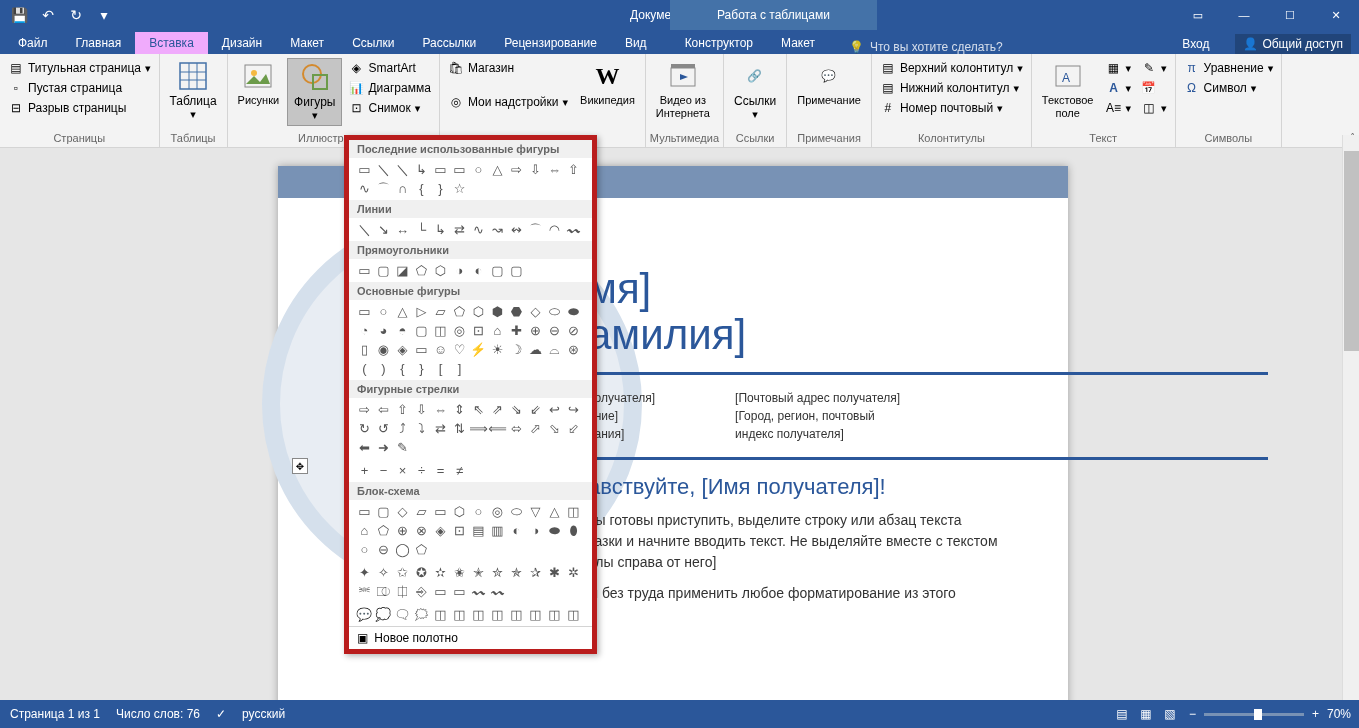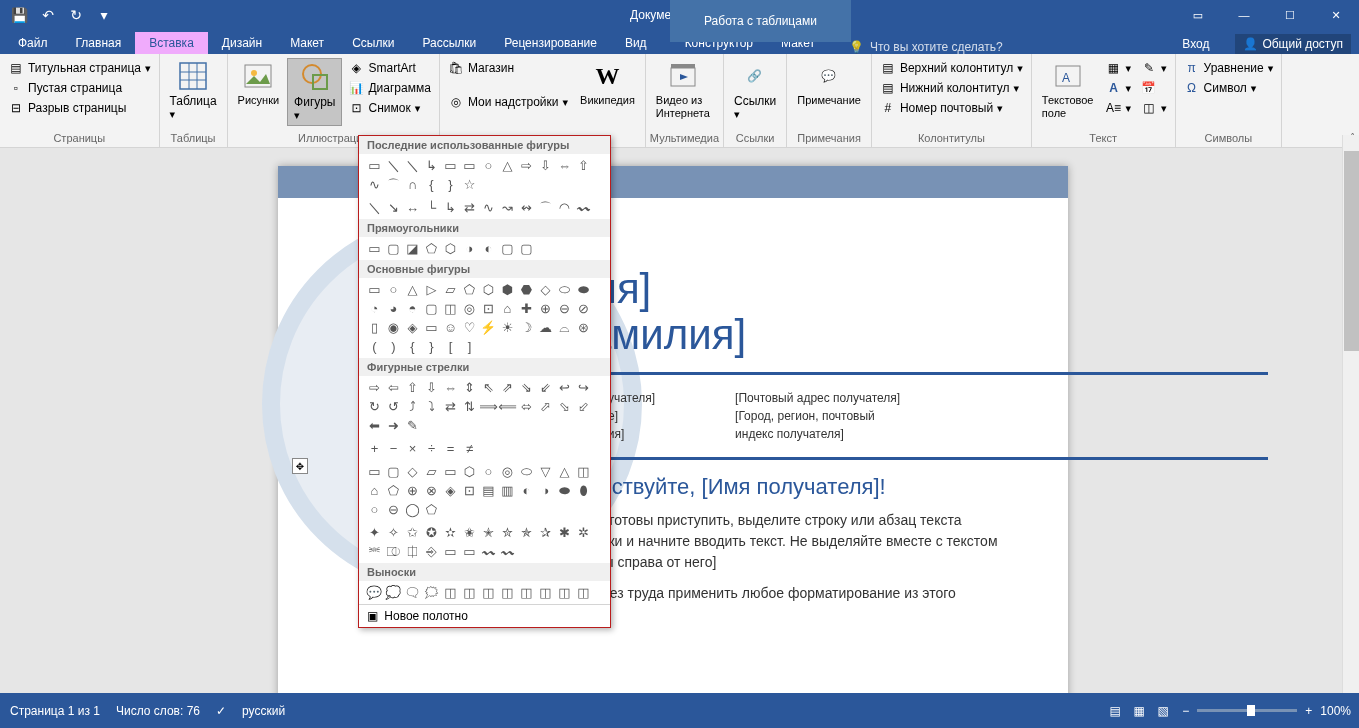--- a/index.html
+++ b/index.html
@@ -1,62 +1,62 @@
 <!DOCTYPE html>
 <html><head>
 <meta charset="utf-8">
 <style>
 *{margin:0;padding:0;box-sizing:border-box;font-family:'Segoe UI',Tahoma,sans-serif;font-size:12px;user-select:none}
 body{width:1359px;height:728px;background:#fff;overflow:hidden;position:relative}
 .title-bar{height:30px;background:#2b579a;display:flex;align-items:center;color:#fff;position:relative}
 .qat{display:flex;gap:4px;padding:0 8px;align-items:center}
 .qat-btn{width:24px;height:24px;display:flex;align-items:center;justify-content:center;color:#fff;font-size:14px}
 .title-text{position:absolute;left:50%;transform:translateX(-50%);display:flex;gap:150px;font-size:12px}
-.context-tab{background:#4472a8;padding:4px 34px;position:absolute;left:670px;top:0;height:42px;display:flex;align-items:center}
+.context-tab{background:#4472a8;padding:4px 47px;position:absolute;left:670px;top:0;height:30px;display:flex;align-items:center}
 .win-ctrls{position:absolute;right:0;display:flex}
 .win-ctrl{width:46px;height:30px;display:flex;align-items:center;justify-content:center;color:#fff;font-size:11px}
 .ribbon-tabs{height:24px;background:#2b579a;display:flex;color:#fff;align-items:flex-end;padding:0 4px}
 .tab{padding:4px 14px;cursor:pointer;font-size:12px}
 .tab.active{background:#f0abfc;color:#2b579a}
 .tab.context{margin-left:0}
 .tell-me{margin-left:20px;display:flex;align-items:center;gap:6px;opacity:.8;font-size:12px}
 .right-actions{position:absolute;right:8px;display:flex;gap:26px;align-items:center;font-size:12px}
 .share-btn{background:#21457a;padding:3px 8px;display:flex;align-items:center;gap:4px}
 .ribbon{height:94px;background:#f3f3f3;border-bottom:1px solid #d4d4d4;display:flex;position:relative}
 .group{border-right:1px solid #d4d4d4;display:flex;flex-direction:column;padding:2px 4px}
 .group-content{flex:1;display:flex;align-items:flex-start;gap:2px;padding-top:2px}
 .group-label{text-align:center;font-size:11px;color:#666;padding:1px 0}
 .big-btn{display:flex;flex-direction:column;align-items:center;padding:2px 6px;gap:2px;cursor:pointer;min-width:50px}
 .big-btn.active{background:#c5c5c5;border:1px solid #999}
 .big-icon{width:32px;height:32px;display:flex;align-items:center;justify-content:center}
-.big-label{font-size:11px;text-align:left;line-height:1.2}
+.big-label{font-size:11px;text-align:center;line-height:1.2}
 .small-btn{display:flex;align-items:center;gap:4px;padding:2px 4px;cursor:pointer;font-size:11px;white-space:nowrap}
 .small-icon{width:16px;height:16px;display:inline-flex;align-items:center;justify-content:center}
 .stack{display:flex;flex-direction:column;gap:0}
 .document-area{position:absolute;top:148px;left:0;right:0;bottom:22px;background:#e6e6e6;overflow:hidden}
 .page{position:absolute;left:278px;top:18px;width:790px;height:1000px;background:#fff;box-shadow:0 0 8px rgba(0,0,0,.3)}
 .page-hdr{height:32px;background:#7892b5}
 .doc-body{position:absolute;left:310px;top:100px}
 .doc-h1{color:#2b579a;font-size:42px;font-weight:300;line-height:1.1}
 .doc-hr{height:3px;background:#2b579a;width:680px;margin:14px 0}
 .doc-row{display:flex;gap:80px;margin:10px 0;color:#333;font-size:14px}
 .doc-col{line-height:1.5}
 .doc-h2{color:#2b579a;font-size:22px;margin-top:12px}
 .doc-p{font-size:14px;line-height:1.5;margin-top:10px;color:#333;width:650px}
 .circle-img{position:absolute;left:-16px;top:48px;width:380px;height:380px;border-radius:50%;border:18px solid #d5e0ec;overflow:hidden;background:#e8edf3}
 .circle-img::before{content:'';position:absolute;inset:-18px;border-radius:50%;border:4px solid #7892b5;opacity:.5}
 .table-handle{position:absolute;left:292px;top:310px;width:16px;height:16px;border:1px solid #888;background:#fff;font-size:10px;display:flex;align-items:center;justify-content:center}
-.shapes-dropdown{position:absolute;left:358px;top:135px;width:253px;background:#fff;border:1px solid #b91c1c;box-shadow:2px 2px 6px rgba(0,0,0,.3);z-index:100}
+.shapes-dropdown{position:absolute;left:344px;top:135px;width:253px;background:#fff;border:5px solid #b91c1c;box-shadow:2px 2px 6px rgba(0,0,0,.3);z-index:100}
 .shapes-cat{padding:3px 8px;background:#f0f0f0;color:#666;font-size:11px;font-weight:bold}
 .shapes-grid{display:flex;flex-wrap:wrap;padding:2px 6px;gap:0}
 .shape-item{width:19px;height:19px;display:flex;align-items:center;justify-content:center;font-size:13px;color:#555;cursor:pointer}
 .shapes-footer{border-top:1px solid #d4d4d4;padding:4px 8px;display:flex;align-items:center;gap:6px;font-size:11px}
 .scroll-v{position:absolute;right:0;top:135px;width:17px;bottom:22px;background:#f0f0f0;border-left:1px solid #ddd}
 .scroll-thumb{position:absolute;top:16px;width:15px;left:1px;height:200px;background:#c1c1c1}
-.status-bar{position:absolute;bottom:0;left:0;right:0;height:35px;background:#2b579a;color:#fff;display:flex;align-items:center;padding:8px 10px;font-size:11px;gap:16px}
+.status-bar{position:absolute;bottom:0;left:0;right:0;height:28px;background:#2b579a;color:#fff;display:flex;align-items:center;padding:8px 10px;font-size:11px;gap:16px}
 .status-right{position:absolute;right:8px;display:flex;align-items:center;gap:8px}
 .zoom-slider{width:100px;height:3px;background:#7892b5;position:relative}
 .zoom-thumb{position:absolute;left:50%;top:-4px;width:8px;height:11px;background:#fff}
 .view-btns{display:flex;gap:2px}
 .view-btn{width:22px;height:20px;display:flex;align-items:center;justify-content:center}
 .collapse-arrow{position:absolute;right:4px;bottom:4px;font-size:10px;color:#666}
 svg{display:block}
 </style>
 </head>
 <body>
@@ -329,20 +329,21 @@
       <span class="shape-item">⇩</span>
       <span class="shape-item">⇔</span>
       <span class="shape-item">⇧</span>
     <span class="shape-item">∿</span>
       <span class="shape-item">⌒</span>
       <span class="shape-item">∩</span>
       <span class="shape-item">{</span>
       <span class="shape-item">}</span>
       <span class="shape-item">☆</span>
   </div>
+  <div class="shapes-cat">Линии</div>
   <div class="shapes-grid">
     <span class="shape-item">＼</span>
       <span class="shape-item">↘</span>
       <span class="shape-item">↔</span>
       <span class="shape-item">└</span>
       <span class="shape-item">↳</span>
       <span class="shape-item">⇄</span>
       <span class="shape-item">∿</span>
       <span class="shape-item">↝</span>
       <span class="shape-item">↭</span>
@@ -438,20 +439,21 @@
       <span class="shape-item">✎</span>
   </div>
   <div class="shapes-grid">
     <span class="shape-item">+</span>
       <span class="shape-item">−</span>
       <span class="shape-item">×</span>
       <span class="shape-item">÷</span>
       <span class="shape-item">=</span>
       <span class="shape-item">≠</span>
   </div>
+  <div class="shapes-cat">Блок-схема</div>
   <div class="shapes-grid">
     <span class="shape-item">▭</span>
       <span class="shape-item">▢</span>
       <span class="shape-item">◇</span>
       <span class="shape-item">▱</span>
       <span class="shape-item">▭</span>
       <span class="shape-item">⬡</span>
       <span class="shape-item">○</span>
       <span class="shape-item">◎</span>
       <span class="shape-item">⬭</span>
@@ -490,21 +492,20 @@
       <span class="shape-item">✲</span>
     <span class="shape-item">⎃</span>
       <span class="shape-item">⎄</span>
       <span class="shape-item">⎅</span>
       <span class="shape-item">⎆</span>
       <span class="shape-item">▭</span>
       <span class="shape-item">▭</span>
       <span class="shape-item">〰</span>
       <span class="shape-item">〰</span>
   </div>
-  <div class="shapes-cat">Выноски</div>
   <div class="shapes-grid">
     <span class="shape-item">💬</span>
       <span class="shape-item">💭</span>
       <span class="shape-item">🗨</span>
       <span class="shape-item">🗯</span>
       <span class="shape-item">◫</span>
       <span class="shape-item">◫</span>
       <span class="shape-item">◫</span>
       <span class="shape-item">◫</span>
       <span class="shape-item">◫</span>
@@ -531,15 +532,15 @@
     <div class="view-btns">
       <div class="view-btn">▤</div>
       <div class="view-btn">▦</div>
       <div class="view-btn">▧</div>
     </div>
     <span>−</span>
     <div class="zoom-slider">
         <div class="zoom-thumb"></div>
       </div>
     <span>+</span>
-    <span>100%</span>
+    <span>70%</span>
   </div>
 </div>
 
 </body></html>

